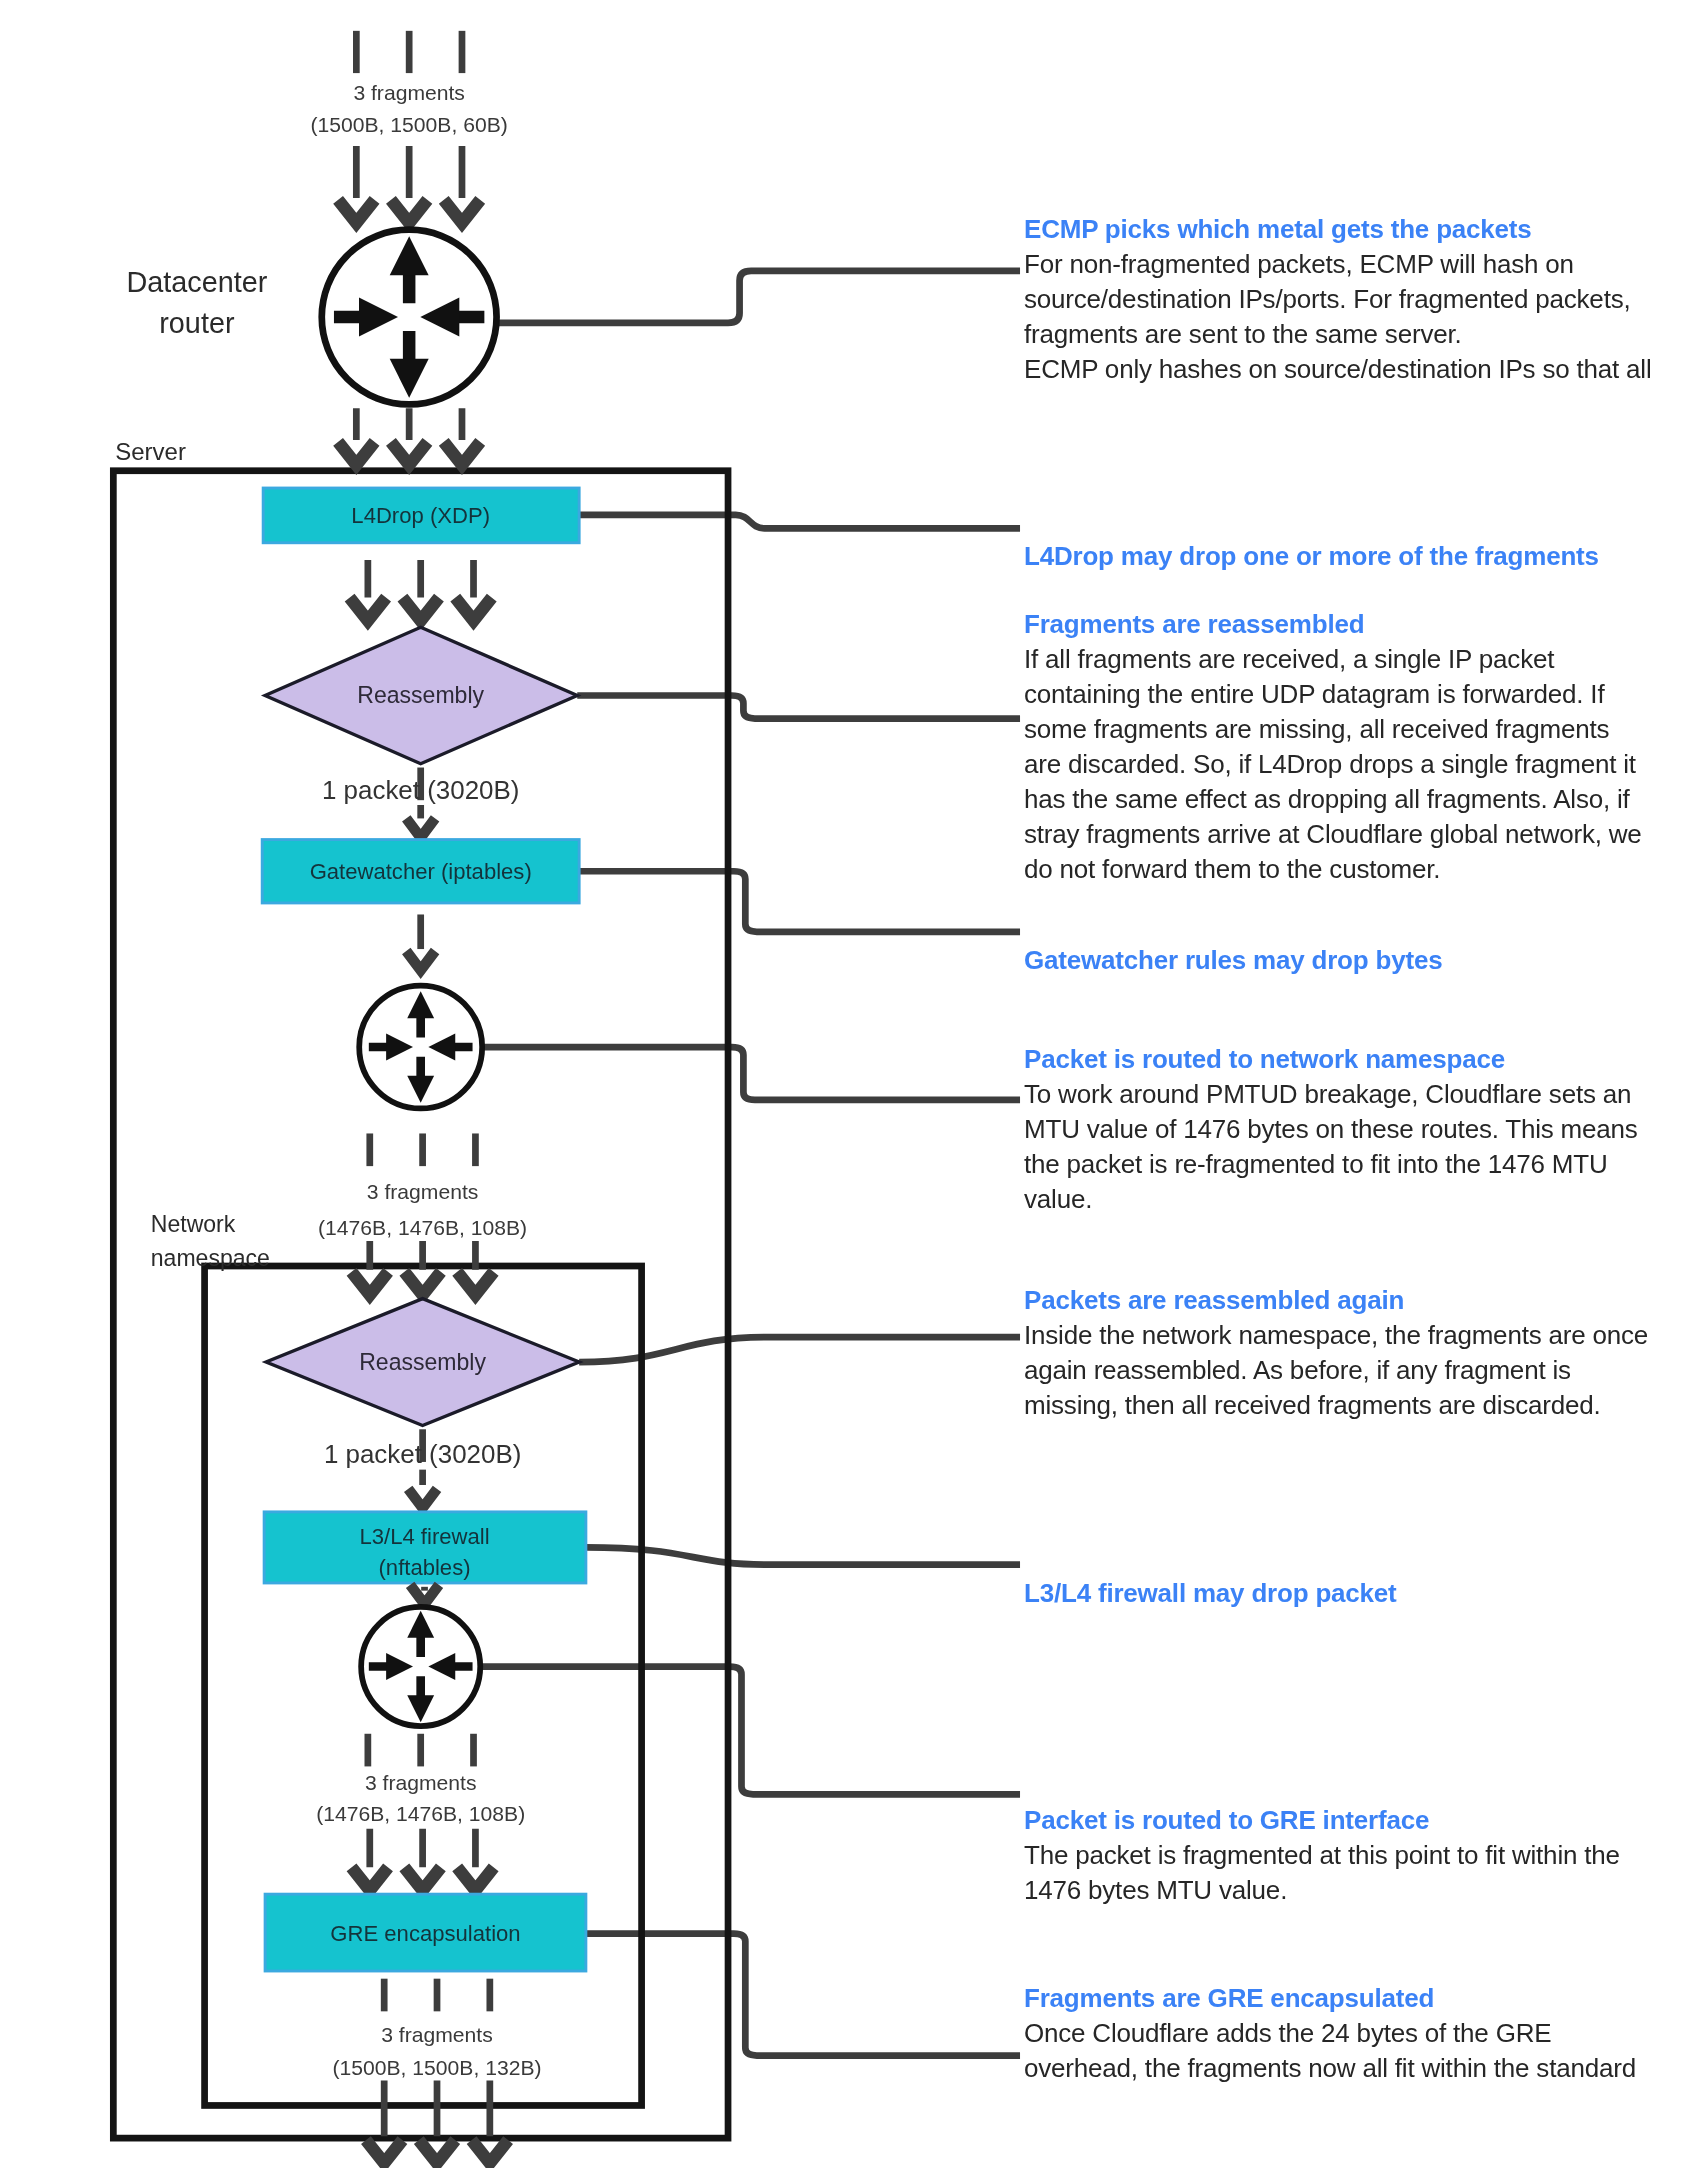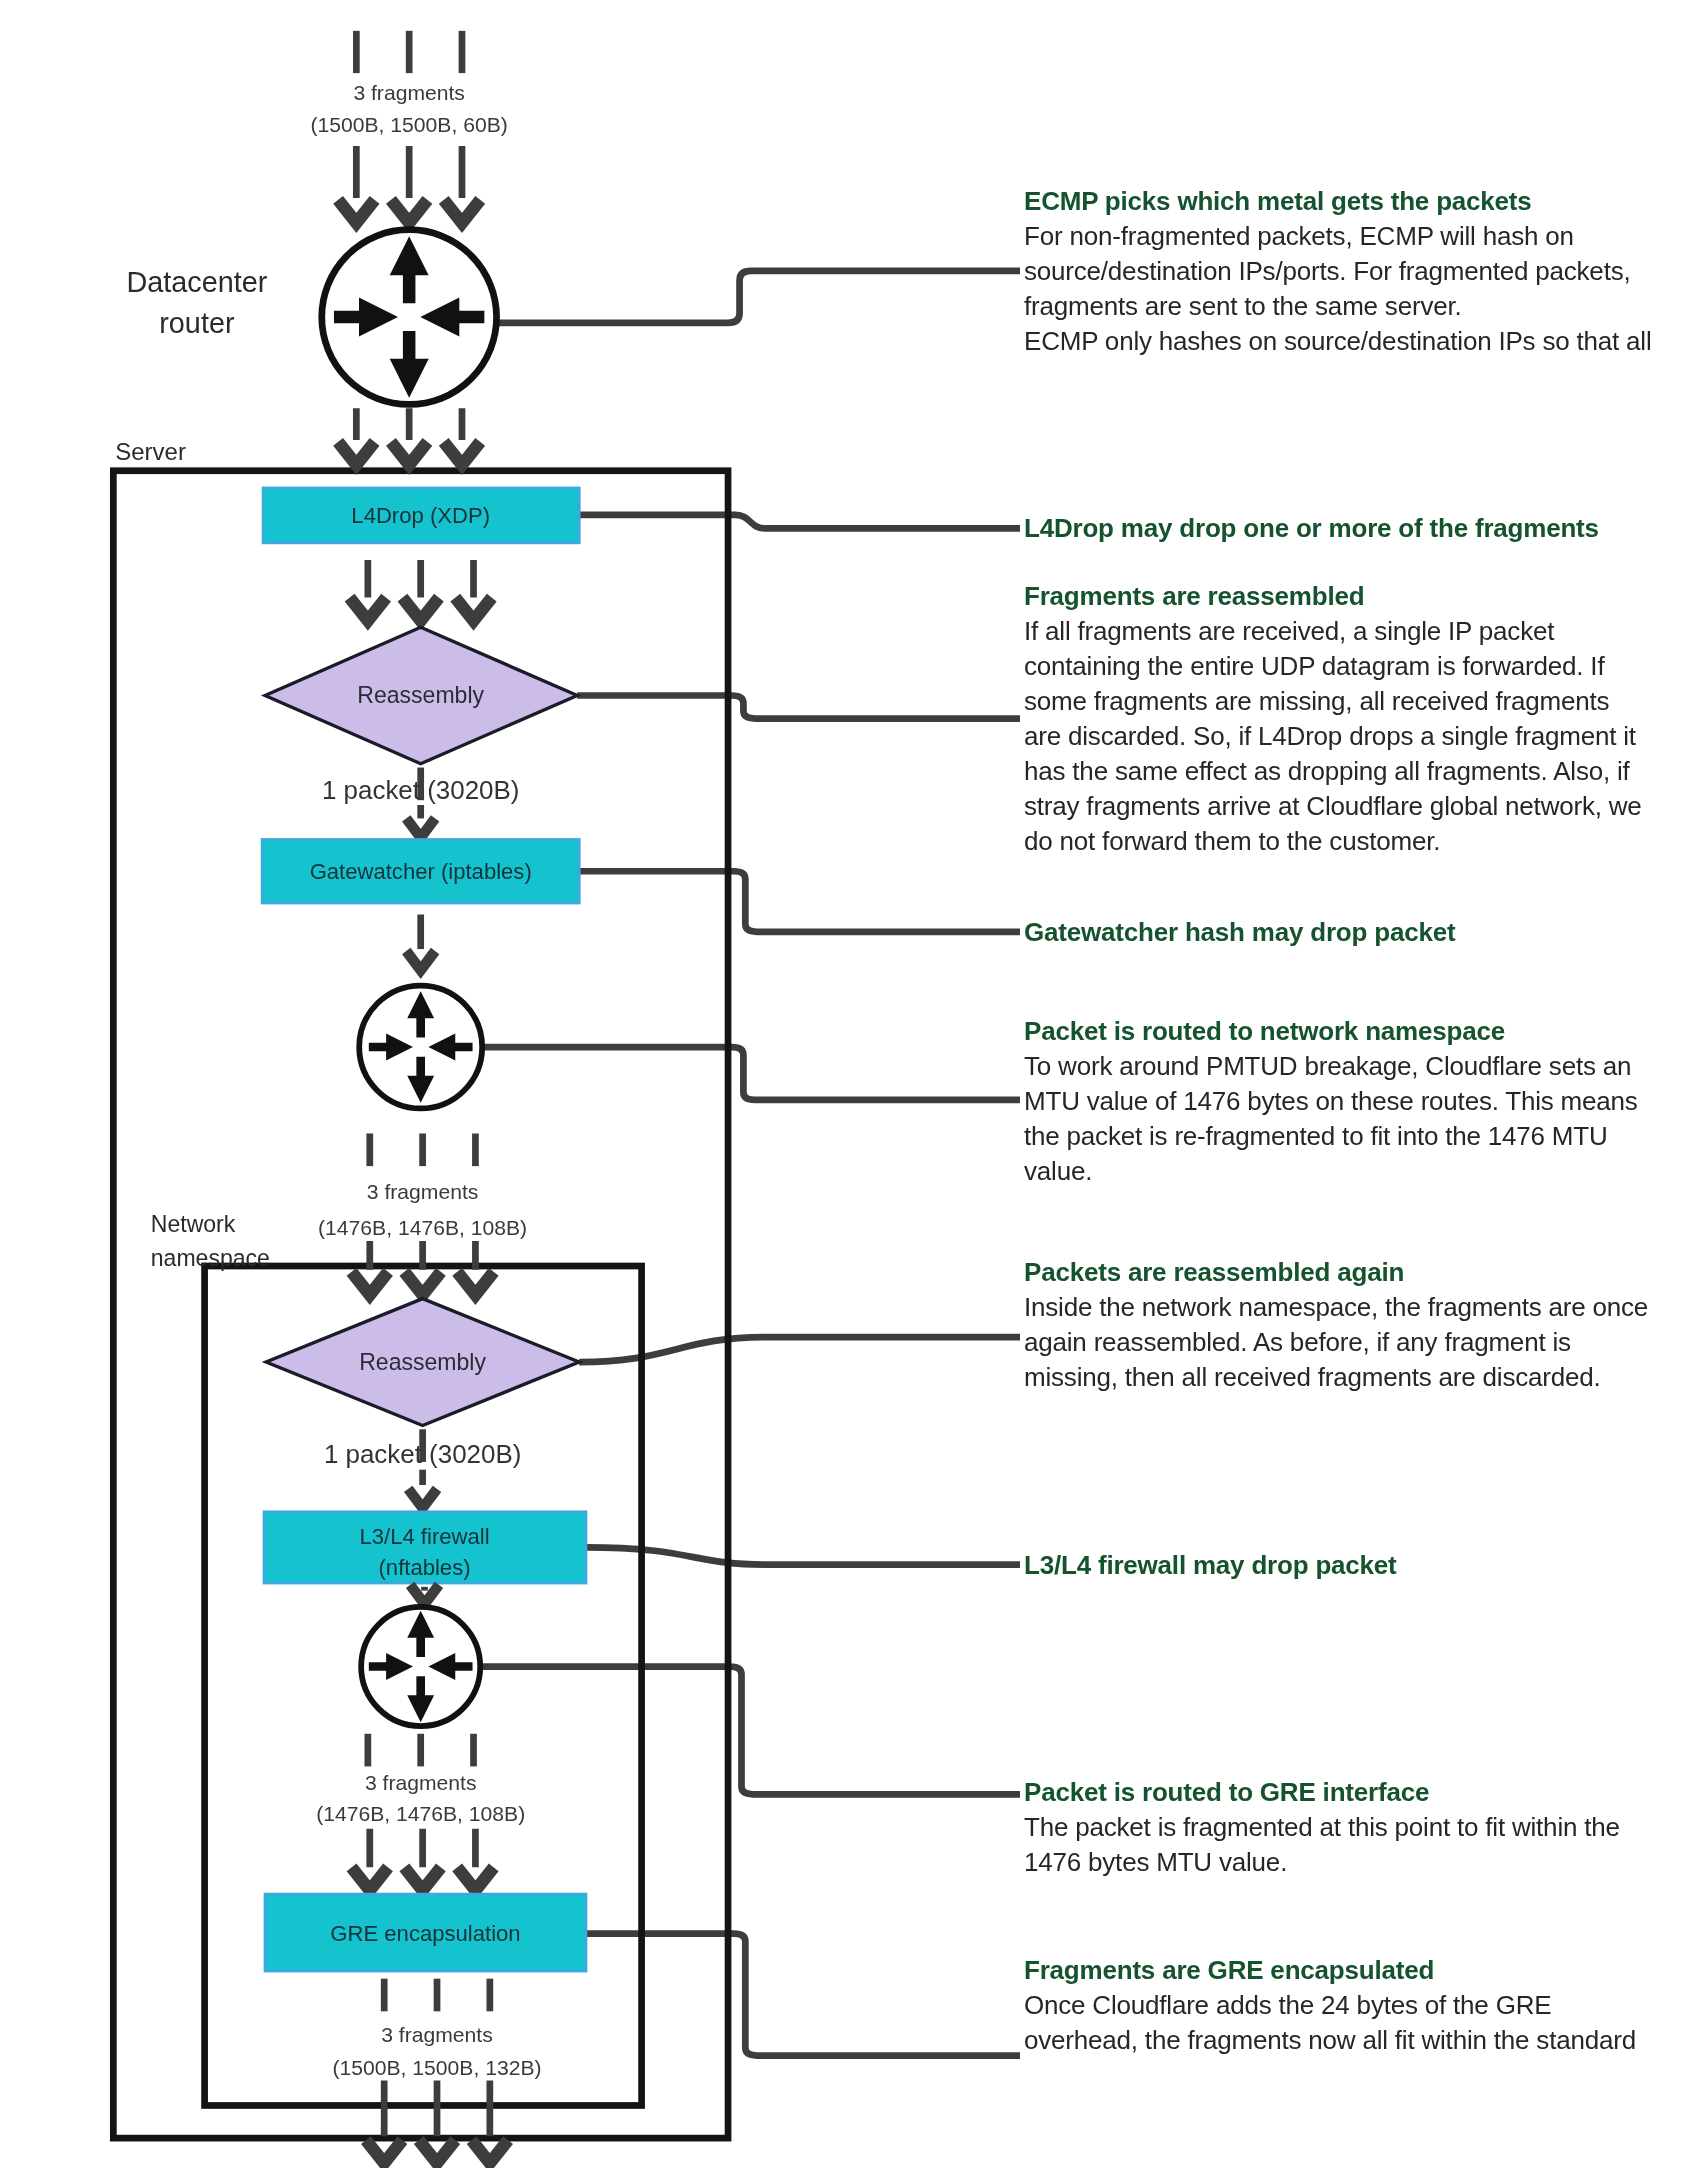--- a/index.html
+++ b/index.html
@@ -13,21 +13,21 @@
   .t27{font-size:27px;fill:#333;text-anchor:middle;}
   .t30{font-size:30px;fill:#2b2b2b;text-anchor:middle;}
   .t25{font-size:25px;fill:#2b2b2b;text-anchor:start;}
   .ln{stroke:#3d3d3d;fill:none;}
   .conn{stroke:#3d3d3d;stroke-width:7;fill:none;}
   .frame{stroke:#141414;stroke-width:7;fill:none;}
   .cyan{fill:#15c3cf;stroke:#3ba9e0;stroke-width:3;}
   .purp{fill:#cbbde8;stroke:#1b1b29;stroke-width:3.5;}
   .note{position:absolute;left:1024px;width:672px;font-size:26px;line-height:35px;
         letter-spacing:-0.2px;color:#262626;}
-  .note .title{font-weight:bold;color:#14532d;}
+  .note .title{font-weight:bold;color:#3b82f6;margin-top:28px;}
   .note div{white-space:nowrap;}
 </style>
 </head>
 <body>
 
 <div class="stage">
 
 <svg width="1701" height="2168" viewBox="0 0 1771 2257">
   <defs>
     <path id="chev" d="M-19,-24 L0,0 L19,-24" class="ln" stroke-width="13"></path>
@@ -205,21 +205,21 @@
   <div>If all fragments are received, a single IP packet</div>
   <div>containing the entire UDP datagram is forwarded. If</div>
   <div>some fragments are missing, all received fragments</div>
   <div>are discarded. So, if L4Drop drops a single fragment it</div>
   <div>has the same effect as dropping all fragments. Also, if</div>
   <div>stray fragments arrive at Cloudflare global network, we</div>
   <div>do not forward them to the customer.</div>
 </div>
 
 <div class="note" style="top:915px">
-  <div class="title">Gatewatcher hash may drop packet</div>
+  <div class="title">Gatewatcher rules may drop bytes</div>
 </div>
 
 <div class="note" style="top:1014px">
   <div class="title">Packet is routed to network namespace</div>
   <div>To work around PMTUD breakage, Cloudflare sets an</div>
   <div>MTU value of 1476 bytes on these routes. This means</div>
   <div>the packet is re-fragmented to fit into the 1476 MTU</div>
   <div>value.</div>
 </div>
 

